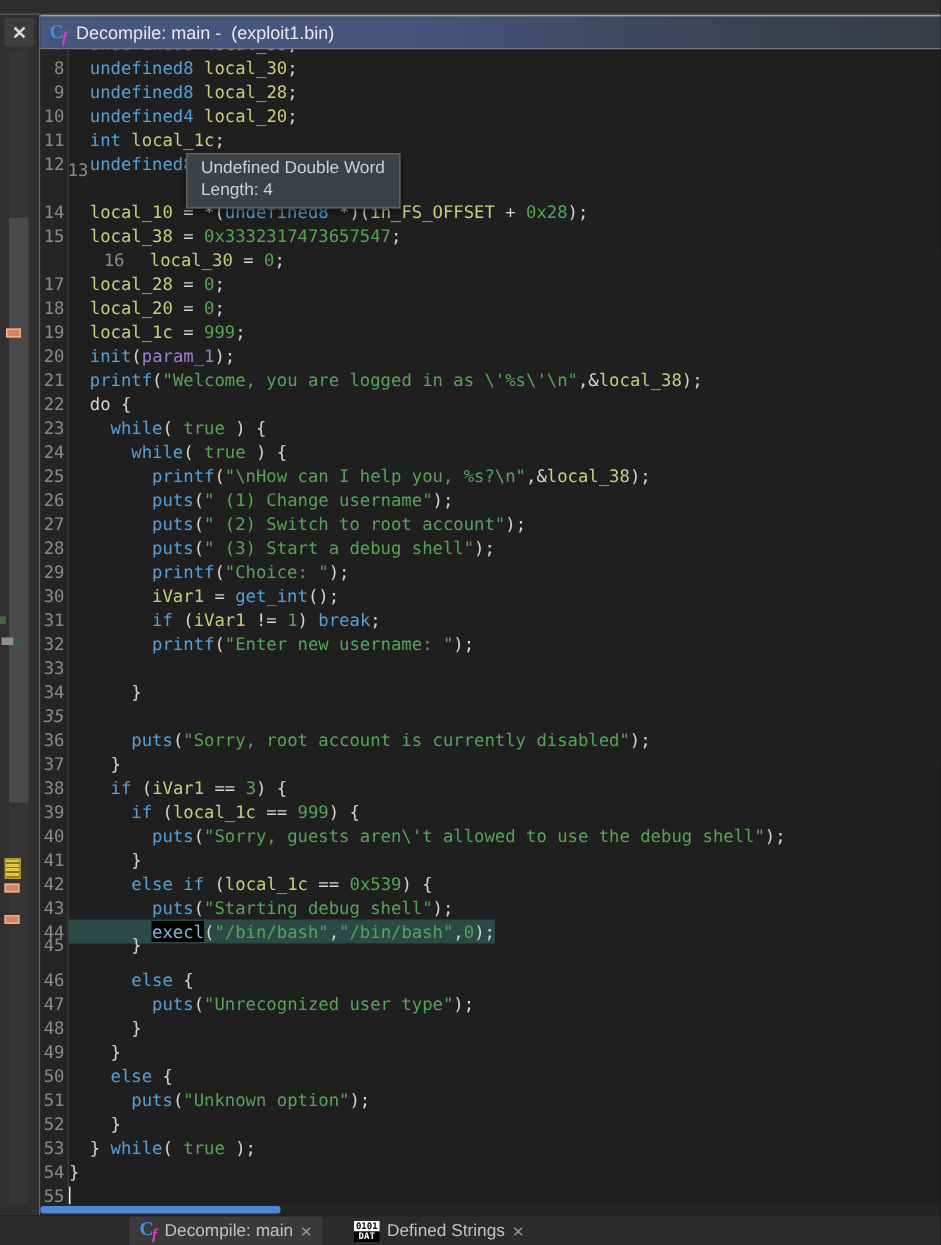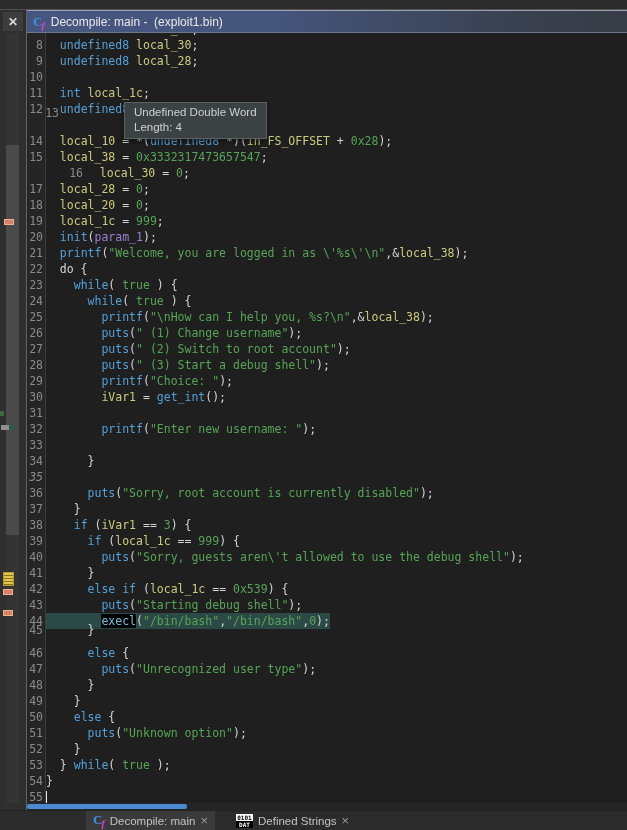--- a/index.html
+++ b/index.html
@@ -97,42 +97,42 @@
     <span class="title-text">Decompile: main -  (exploit1.bin)</span>
   </div>
 
   <div class="panel">
     <div class="gutter-bg"></div>
     <div class="gutter-divider"></div>
     <div>
         <div class="crow" style="top: -12px;"><span class="lnum">7</span><span class="lcode"><span class="tk-p">  </span><span class="tk-b">undefined8</span><span class="tk-p"> </span><span class="tk-v">local_38</span><span class="tk-p">;</span></span></div>
         <div class="crow" style="top: 4px;"><span class="lnum">8</span><span class="lcode"><span class="tk-p">  </span><span class="tk-b">undefined8</span><span class="tk-p"> </span><span class="tk-v">local_30</span><span class="tk-p">;</span></span></div>
         <div class="crow" style="top: 20px;"><span class="lnum">9</span><span class="lcode"><span class="tk-p">  </span><span class="tk-b">undefined8</span><span class="tk-p"> </span><span class="tk-v">local_28</span><span class="tk-p">;</span></span></div>
-        <div class="crow" style="top: 36px;"><span class="lnum">10</span></div>
+        <div class="crow" style="top: 36px;"><span class="lnum">10</span><span class="lcode"><span class="tk-p">  </span><span class="tk-b">undefined4</span><span class="tk-p"> </span><span class="tk-v">local_20</span><span class="tk-p">;</span></span></div>
         <div class="crow" style="top: 52px;"><span class="lnum">11</span><span class="lcode"><span class="tk-p">  </span><span class="tk-b">int</span><span class="tk-p"> </span><span class="tk-v">local_1c</span><span class="tk-p">;</span></span></div>
         <div class="crow" style="top: 68px;"><span class="lnum">12</span><span class="lcode"><span class="tk-p">  </span><span class="tk-b">undefined8</span></span></div>
         <div class="crow" style="top: 72px; margin-left: 16px;"><span class="lnum">13</span><span class="lcode"></span></div>
         <div class="crow" style="top: 100px;"><span class="lnum">14</span><span class="lcode"><span class="tk-p">  </span><span class="tk-v">local_10</span><span class="tk-p"> = *(</span><span class="tk-b">undefined8</span><span class="tk-p"> *)(</span><span class="tk-v">in_FS_OFFSET</span><span class="tk-p"> + </span><span class="tk-g">0x28</span><span class="tk-p">);</span></span></div>
         <div class="crow" style="top: 116px;"><span class="lnum">15</span><span class="lcode"><span class="tk-p">  </span><span class="tk-v">local_38</span><span class="tk-p"> = </span><span class="tk-g">0x3332317473657547</span><span class="tk-p">;</span></span></div>
         <div class="crow" style="top: 132px; margin-left: 40px;"><span class="lnum">16</span><span class="lcode"><span class="tk-p">  </span><span class="tk-v">local_30</span><span class="tk-p"> = </span><span class="tk-g">0</span><span class="tk-p">;</span></span></div>
         <div class="crow" style="top: 148px;"><span class="lnum">17</span><span class="lcode"><span class="tk-p">  </span><span class="tk-v">local_28</span><span class="tk-p"> = </span><span class="tk-g">0</span><span class="tk-p">;</span></span></div>
         <div class="crow" style="top: 164px;"><span class="lnum">18</span><span class="lcode"><span class="tk-p">  </span><span class="tk-v">local_20</span><span class="tk-p"> = </span><span class="tk-g">0</span><span class="tk-p">;</span></span></div>
         <div class="crow" style="top: 180px;"><span class="lnum">19</span><span class="lcode"><span class="tk-p">  </span><span class="tk-v">local_1c</span><span class="tk-p"> = </span><span class="tk-g">999</span><span class="tk-p">;</span></span></div>
         <div class="crow" style="top: 196px;"><span class="lnum">20</span><span class="lcode"><span class="tk-p">  </span><span class="tk-b">init</span><span class="tk-p">(</span><span class="tk-pu">param_1</span><span class="tk-p">);</span></span></div>
         <div class="crow" style="top: 212px;"><span class="lnum">21</span><span class="lcode"><span class="tk-p">  </span><span class="tk-b">printf</span><span class="tk-p">(</span><span class="tk-g">"Welcome, you are logged in as \'%s\'\n"</span><span class="tk-p">,&amp;</span><span class="tk-v">local_38</span><span class="tk-p">);</span></span></div>
         <div class="crow" style="top: 228px;"><span class="lnum">22</span><span class="lcode"><span class="tk-p">  do {</span></span></div>
         <div class="crow" style="top: 244px;"><span class="lnum">23</span><span class="lcode"><span class="tk-p">    </span><span class="tk-b">while</span><span class="tk-p">( </span><span class="tk-g">true</span><span class="tk-p"> ) {</span></span></div>
         <div class="crow" style="top: 260px;"><span class="lnum">24</span><span class="lcode"><span class="tk-p">      </span><span class="tk-b">while</span><span class="tk-p">( </span><span class="tk-g">true</span><span class="tk-p"> ) {</span></span></div>
         <div class="crow" style="top: 276px;"><span class="lnum">25</span><span class="lcode"><span class="tk-p">        </span><span class="tk-b">printf</span><span class="tk-p">(</span><span class="tk-g">"\nHow can I help you, %s?\n"</span><span class="tk-p">,&amp;</span><span class="tk-v">local_38</span><span class="tk-p">);</span></span></div>
         <div class="crow" style="top: 292px;"><span class="lnum">26</span><span class="lcode"><span class="tk-p">        </span><span class="tk-b">puts</span><span class="tk-p">(</span><span class="tk-g">" (1) Change username"</span><span class="tk-p">);</span></span></div>
         <div class="crow" style="top: 308px;"><span class="lnum">27</span><span class="lcode"><span class="tk-p">        </span><span class="tk-b">puts</span><span class="tk-p">(</span><span class="tk-g">" (2) Switch to root account"</span><span class="tk-p">);</span></span></div>
         <div class="crow" style="top: 324px;"><span class="lnum">28</span><span class="lcode"><span class="tk-p">        </span><span class="tk-b">puts</span><span class="tk-p">(</span><span class="tk-g">" (3) Start a debug shell"</span><span class="tk-p">);</span></span></div>
         <div class="crow" style="top: 340px;"><span class="lnum">29</span><span class="lcode"><span class="tk-p">        </span><span class="tk-b">printf</span><span class="tk-p">(</span><span class="tk-g">"Choice: "</span><span class="tk-p">);</span></span></div>
         <div class="crow" style="top: 356px;"><span class="lnum">30</span><span class="lcode"><span class="tk-p">        </span><span class="tk-v">iVar1</span><span class="tk-p"> = </span><span class="tk-b">get_int</span><span class="tk-p">();</span></span></div>
-        <div class="crow" style="top: 372px;"><span class="lnum">31</span></div>
+        <div class="crow" style="top: 372px;"><span class="lnum">31</span><span class="lcode"><span class="tk-p">        </span><span class="tk-b">if</span><span class="tk-p"> (</span><span class="tk-v">iVar1</span><span class="tk-p"> != </span><span class="tk-g">1</span><span class="tk-p">) </span><span class="tk-b">break</span><span class="tk-p">;</span></span></div>
         <div class="crow" style="top: 388px;"><span class="lnum">32</span><span class="lcode"><span class="tk-p">        </span><span class="tk-b">printf</span><span class="tk-p">(</span><span class="tk-g">"Enter new username: "</span><span class="tk-p">);</span></span></div>
         <div class="crow" style="top: 404px;"><span class="lnum">33</span></div>
         <div class="crow" style="top: 420px;"><span class="lnum">34</span><span class="lcode"><span class="tk-p">      }</span></span></div>
         <div class="crow" style="top: 436px; font-style: italic;"><span class="lnum">35</span></div>
         <div class="crow" style="top: 452px;"><span class="lnum">36</span><span class="lcode"><span class="tk-p">      </span><span class="tk-b">puts</span><span class="tk-p">(</span><span class="tk-g">"Sorry, root account is currently disabled"</span><span class="tk-p">);</span></span></div>
         <div class="crow" style="top: 468px;"><span class="lnum">37</span><span class="lcode"><span class="tk-p">    }</span></span></div>
         <div class="crow" style="top: 484px;"><span class="lnum">38</span><span class="lcode"><span class="tk-p">    </span><span class="tk-b">if</span><span class="tk-p"> (</span><span class="tk-v">iVar1</span><span class="tk-p"> == </span><span class="tk-g">3</span><span class="tk-p">) {</span></span></div>
         <div class="crow" style="top: 500px;"><span class="lnum">39</span><span class="lcode"><span class="tk-p">      </span><span class="tk-b">if</span><span class="tk-p"> (</span><span class="tk-v">local_1c</span><span class="tk-p"> == </span><span class="tk-g">999</span><span class="tk-p">) {</span></span></div>
         <div class="crow" style="top: 516px;"><span class="lnum">40</span><span class="lcode"><span class="tk-p">        </span><span class="tk-b">puts</span><span class="tk-p">(</span><span class="tk-g">"Sorry, guests aren\'t allowed to use the debug shell"</span><span class="tk-p">);</span></span></div>
         <div class="crow" style="top: 532px;"><span class="lnum">41</span><span class="lcode"><span class="tk-p">      }</span></span></div>

